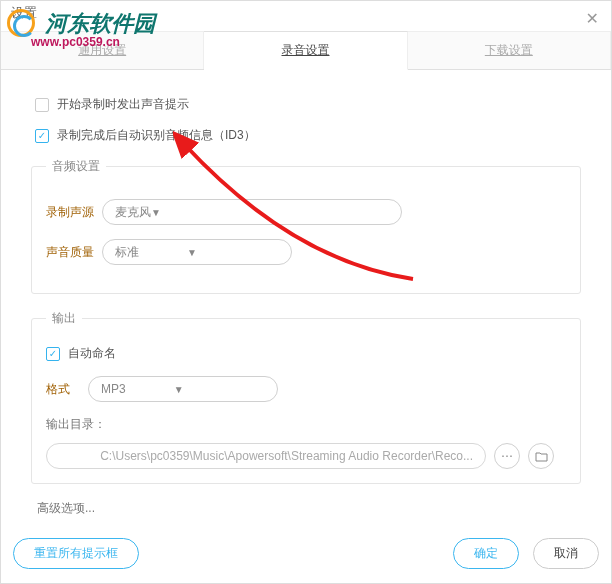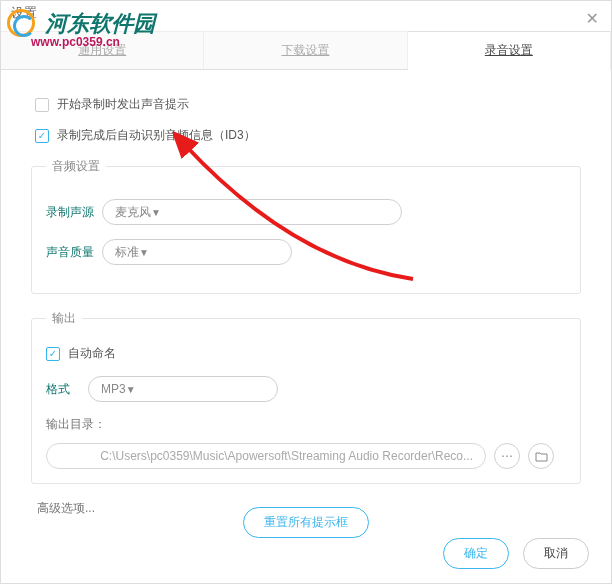--- a/index.html
+++ b/index.html
@@ -12,30 +12,30 @@
 .tab { flex: 1; text-align: center; padding: 10px 0; color: #aaa; border-right: 1px solid #eee; border-top: 1px solid #eee; cursor: pointer; background: #fafafa; text-decoration: underline; }
 .tab.active { color: #444; background: #fff; border-bottom: 1px solid #fff; margin-bottom: -1px; border-top: 1px solid #e0e0e0; }
 .content { padding: 18px 30px 0 30px; }
 .checkline { display: flex; align-items: center; margin: 8px 4px 14px 4px; }
 .chkbox { width: 14px; height: 14px; border: 1px solid #ccc; border-radius: 2px; margin-right: 8px; display: inline-flex; align-items: center; justify-content: center; background: #fff; }
 .chkbox.checked { border-color: #35b3ee; }
 .chkbox.checked::after { content: "✓"; color: #35b3ee; font-size: 10px; line-height: 1; }
 fieldset { border: 1px solid #e5e5e5; border-radius: 3px; margin: 10px 0 16px 0; padding: 16px 14px 14px 14px; }
 legend { padding: 0 6px; color: #888; font-size: 12px; }
 .row { display: flex; align-items: center; margin: 8px 0 14px 0; }
-.row-label { width: 56px; color: #0f766e; }
+.row-label { width: 56px; color: #a16207; }
 .select { display: flex; align-items: center; border: 1px solid #d0d0d0; border-radius: 14px; height: 26px; padding: 0 12px; color: #888; background: #fff; cursor: pointer; }
 .select .caret { color: #888; font-size: 10px; }
 .sel-wide { flex: 1; max-width: 300px; }
-.sel-med { width: 190px; }
+.sel-med { width: 190px; gap: 48px; }
 .pathbox { display: flex; align-items: center; border: 1px solid #d8d8d8; border-radius: 14px; height: 26px; padding: 0 12px; width: 440px; color: #aaa; white-space: nowrap; overflow: hidden; justify-content: flex-end; }
 .iconbtn { width: 26px; height: 26px; border: 1px solid #d0d0d0; border-radius: 50%; margin-left: 8px; display: inline-flex; align-items: center; justify-content: center; color: #888; cursor: pointer; font-size: 12px; }
 .output-label { color: #777; margin: 12px 0 10px 0; }
 .adv { margin: 12px 6px; color: #777; cursor: pointer; }
-.buttons { position: absolute; bottom: 14px; left: 0; right: 0; padding: 0 22px; display: flex; align-items: center; flex-direction: column; }
+.buttons { position: absolute; bottom: 14px; left: 0; right: 0; padding: 0 12px; display: flex; align-items: center; }
 .btn { border: 1px solid #3bb6ef; color: #3bb6ef; background: #fff; border-radius: 16px; padding: 6px 20px; font-size: 12px; cursor: pointer; }
 .btn.gray { border-color: #ccc; color: #404040; }
 .btn-group-right { margin-left: auto; display: flex; gap: 14px; }
 .watermark { position: absolute; top: 2px; left: 6px; pointer-events: none; }
 .watermark .big { font-size: 22px; font-weight: bold; color: #0f766e; font-style: italic; margin-left: 13px; }
 .watermark .small { font-size: 12px; color: #be185d; font-weight: bold; display: block; margin-top: -4px; margin-left: 24px; }
 .logo-circle { display:inline-block; width:28px; height:28px; border-radius:50%; border:3px solid #f7a11b; position:relative; top:6px; margin-right:-6px; }
 .logo-circle::after { content:""; position:absolute; left:3px; top:3px; width:16px; height:16px; border:3px solid #3aa7e0; border-radius:50%; border-right-color:transparent; }
 .arrow { position: absolute; z-index: 5; pointer-events: none; }
 </style>
@@ -50,22 +50,22 @@
   </div>
 
   <div class="watermark">
     <span class="logo-circle"></span>
     <span class="big">河东软件园</span>
     <span class="small">www.pc0359.cn</span>
   </div>
 
   <div class="tabs">
     <div class="tab">通用设置</div>
+    <div class="tab active">录音设置</div>
     <div class="tab">下载设置</div>
-    <div class="tab active">录音设置</div>
   </div>
 
   <div class="content">
 
     <div class="checkline">
       <span class="chkbox"></span>
       <span>开始录制时发出声音提示</span>
     </div>
 
     <div class="checkline">

